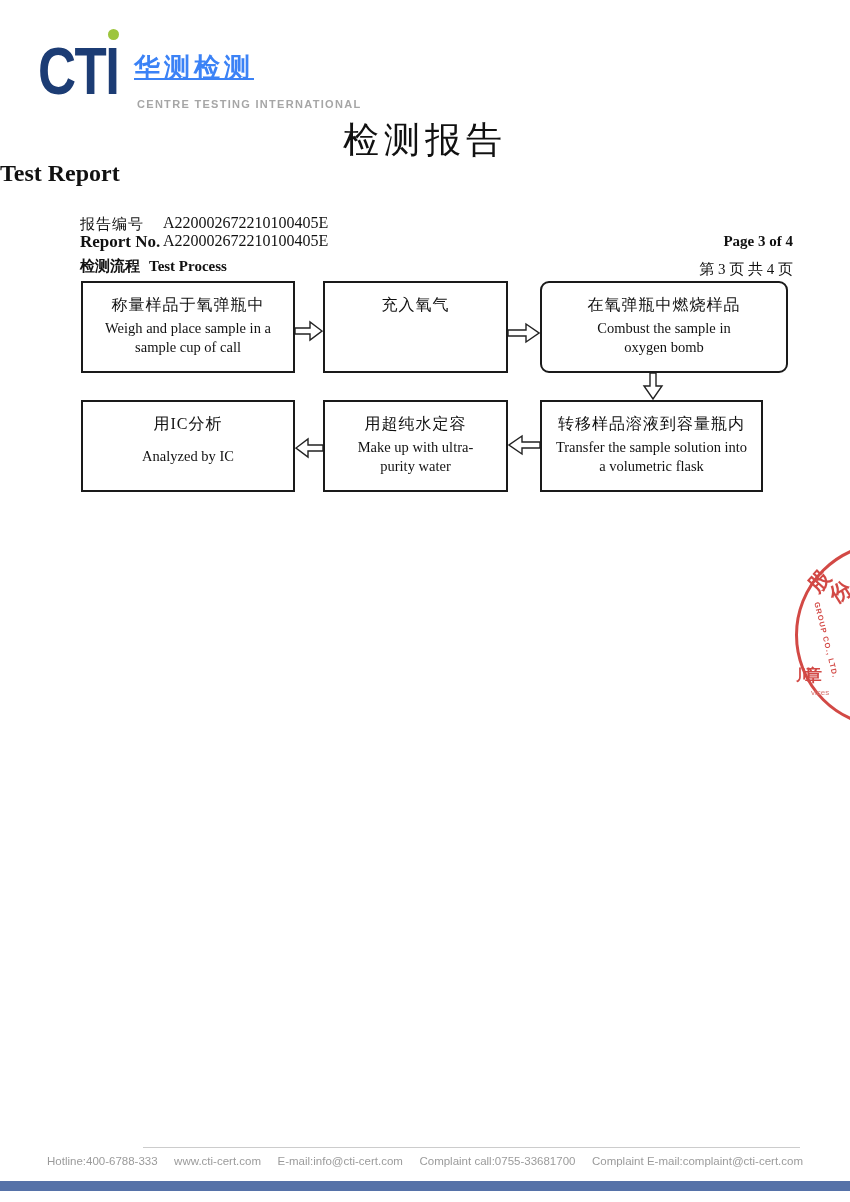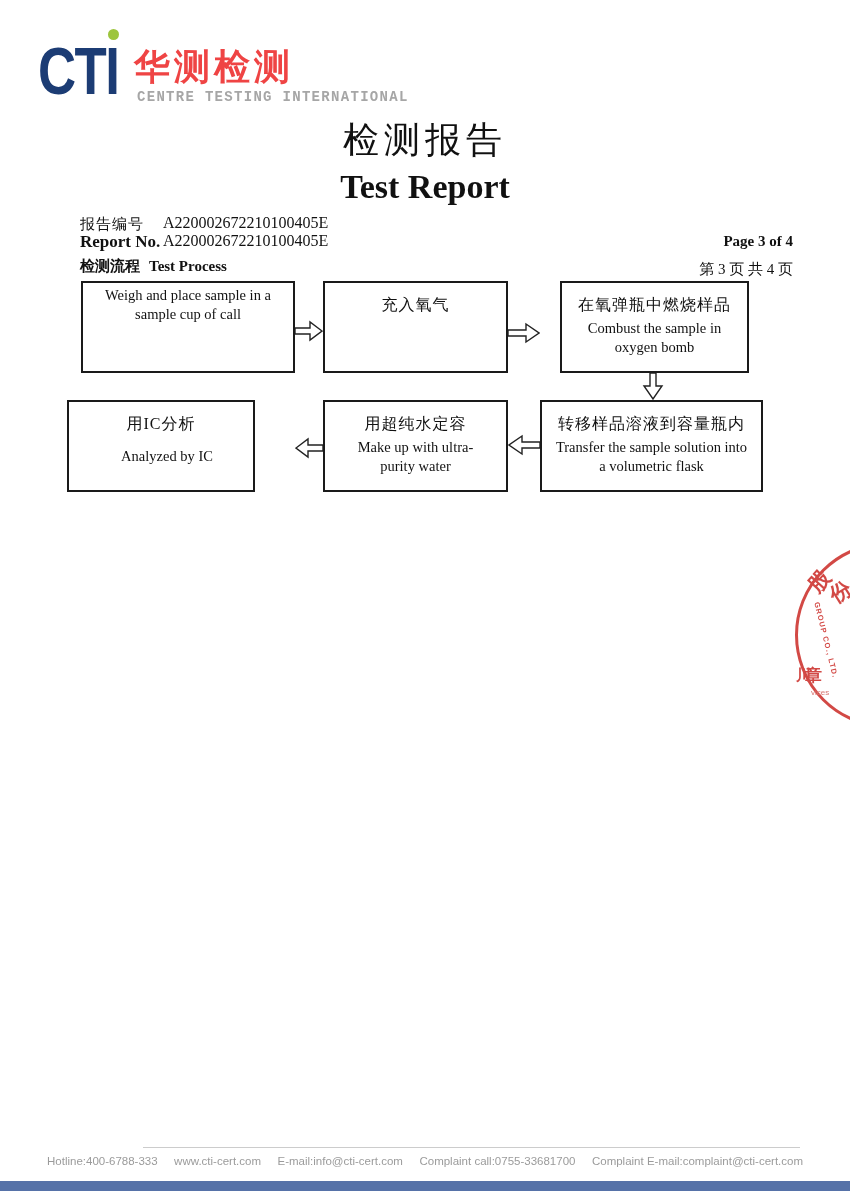--- a/index.html
+++ b/index.html
@@ -11,52 +11,52 @@
 
   
   .logo-acronym {
     left:38px; top:42px; font-family:"Liberation Sans","DejaVu Sans",sans-serif;
     font-weight:bold; font-size:66px; line-height:58px; color:#1c3c74;
     letter-spacing:-2px; transform:scaleX(0.8); transform-origin:left top;
   }
   .logo-dot { left:108px; top:29px; width:11px; height:11px; border-radius:50%; background:#9dc53d; }
   .logo-cn {
     left:134px; top:46px; font-family:"Liberation Sans","DejaVu Sans",sans-serif;
-    font-size:36px; line-height:42px; color:#ef4444; letter-spacing:4px; font-weight:bold;
+    font-size:26px; line-height:42px; color:#3b82f6; letter-spacing:4px; font-weight:bold;text-decoration:underline;
   }
   .logo-tag {
-    left:137px; top:89px; font-family:Liberation Mono, monospace;
-    font-size:14px; letter-spacing:1.3px; color:#a6a6a6; font-weight:bold;
+    left:137px; top:98px; font-family:Liberation Sans, sans-serif;
+    font-size:11px; letter-spacing:1.3px; color:#a6a6a6; font-weight:bold;
   }
 
   
   .title-cn { left:0; right:0; top:116px; text-align:center; font-size:36px; letter-spacing:5px; }
-  .title-en { left:0; right:0; top:160px; text-align:center; font-size:34px; font-weight:bold;margin-top:8px; }
+  .title-en { left:0; right:0; top:160px; font-size:24px; font-weight:bold; }
 
   
   .meta-label-cn { left:80px; top:215px; font-size:15px; letter-spacing:1px; }
   .meta-no-1     { left:163px; top:214px; font-size:16px; }
   .meta-label-en { left:80px; top:232px; font-size:17px; font-weight:bold; }
   .meta-no-2     { left:163px; top:232px; font-size:16px; }
   .page-cn { right:57px; top:215px; font-size:15px;margin-top:45px; }
   .page-en { right:57px; top:233px; font-size:15px; font-weight:bold; }
   .process-heading { left:80px; top:257px; font-size:15px; font-weight:bold; }
   .process-heading .en { margin-left:9px; }
 
   
   .fbox {
     position:absolute; height:92px; border:2px solid #1a1a1a; box-sizing:border-box;
     background:#fff; text-align:center;
   }
   .fbox .cn { display:block; margin-top:12px; font-size:16px; letter-spacing:1px; }
   .fbox .en { display:block; margin:3px auto 0; font-size:14.5px; line-height:1.32; }
   .b1 { left:81px;  top:281px; width:214px; } .b1 .en { width:196px; }
   .b2 { left:323px; top:281px; width:185px; } .b2 .en { width:112px; }
-  .b3 { left:560px; top:281px; width:189px; } .b3 .en { width:172px; }
-  .b4 { left:67px;  top:400px; width:188px; } .b4 .en { width:196px; margin-top:12px; }
+  .b3 { left:540px; top:281px; width:248px;border-radius:9px; } .b3 .en { width:172px; }
+  .b4 { left:81px;  top:400px; width:214px; } .b4 .en { width:196px; margin-top:12px; }
   .b5 { left:323px; top:400px; width:185px; } .b5 .en { width:130px; }
   .b6 { left:540px; top:400px; width:223px; } .b6 .en { width:198px; }
   .arrow svg { display:block; }
   .arrow polygon { fill:#ffffff; stroke:#222; stroke-width:1.4; }
   .aR1 { left:295px; top:320px; } .aR2 { left:508px; top:322px; }
   .aD  { left:642px; top:373px; }
   .aL1 { left:508px; top:434px; } .aL2 { left:295px; top:437px; }
 
   
   .stamp { color:#cf3a36; opacity:.92; }
@@ -98,20 +98,21 @@
   <div class="abs meta-label-en">Report No.</div>
   <div class="abs meta-no-2">A220002672210100405E</div>
   <div class="abs page-cn">第 3 页  共 4 页</div>
   <div class="abs page-en">Page 3 of 4</div>
 
   <div class="abs process-heading">
     <span class="cn">检测流程</span><span class="en">Test Process</span>
   </div>
 
   <div class="fbox b1">
+    <span class="cn">称量样品于氧弹瓶中</span>
     <span class="en">Weigh and place sample in a sample cup of call</span>
   </div>
   <div class="fbox b2">
     <span class="cn">充入氧气</span>
   </div>
   <div class="fbox b3">
     <span class="cn">在氧弹瓶中燃烧样品</span>
     <span class="en">Combust the sample in oxygen bomb</span>
   </div>
   <div class="fbox b4">

